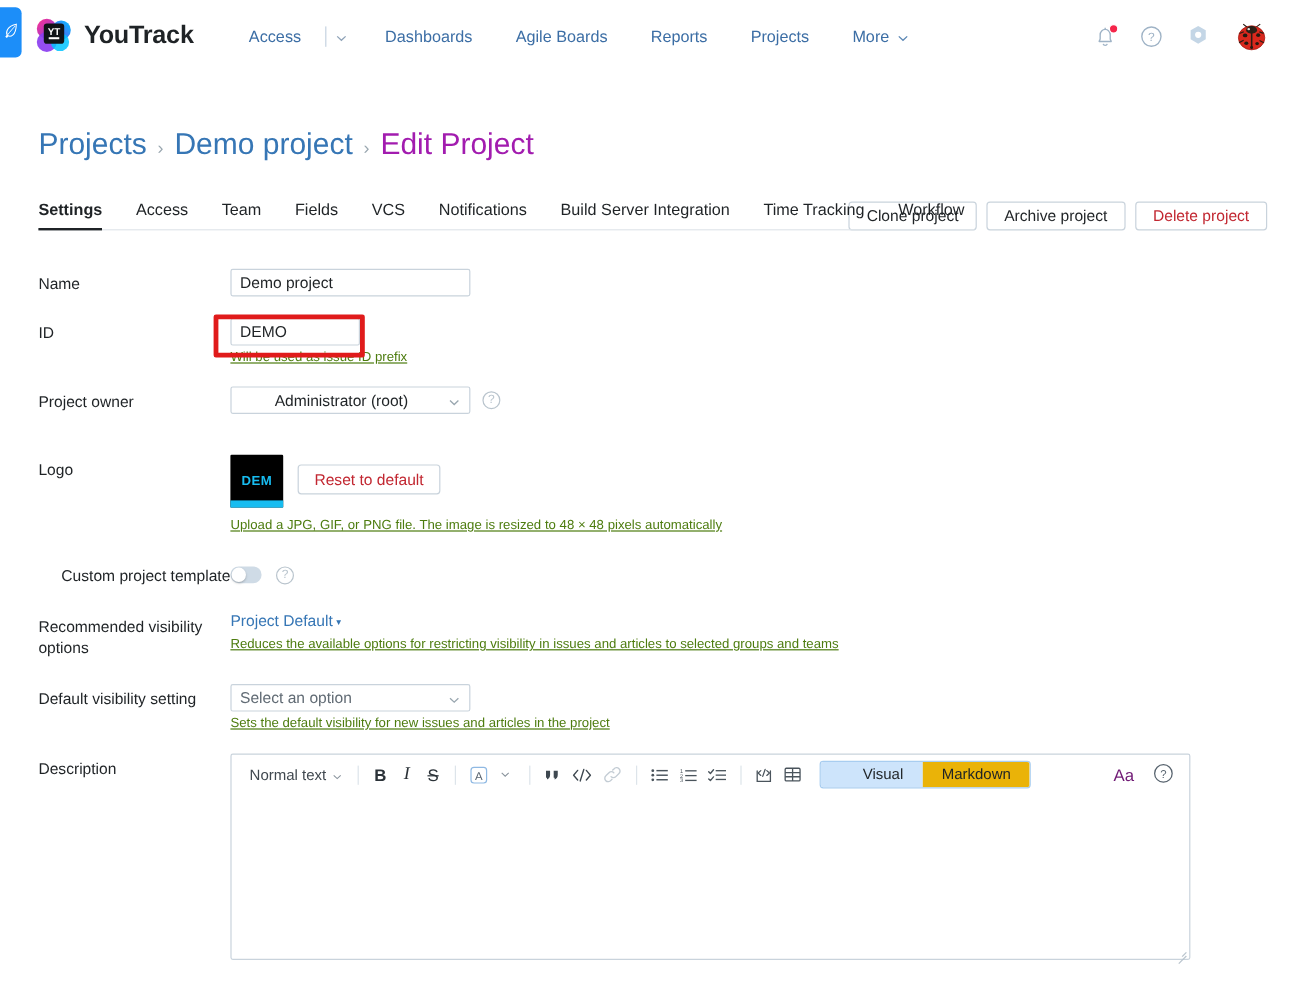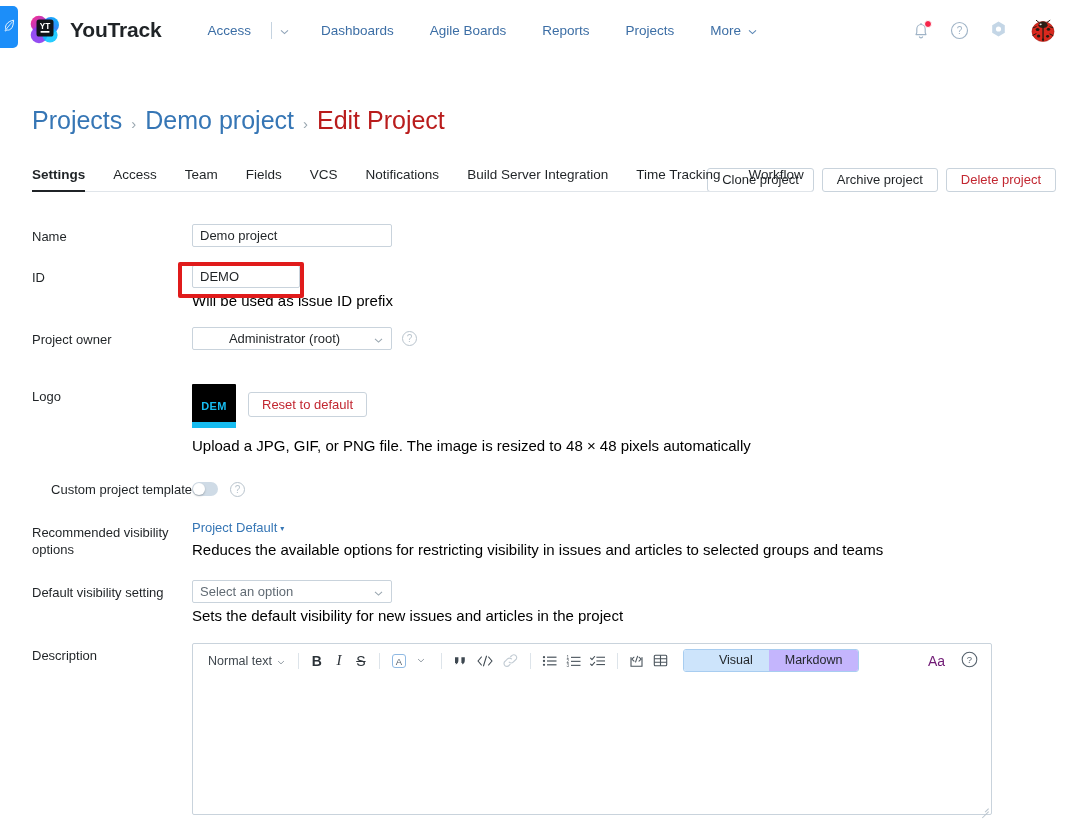--- a/index.html
+++ b/index.html
@@ -67,21 +67,21 @@
   .page { padding: 0 32px; position: relative; }
 
   .breadcrumb {
     display: flex; align-items: baseline;
     font-size: 25px; font-weight: normal;
     margin-top: 46px;
     gap: 0;
   }
   .bc-link { color: #3676b5; cursor: pointer; }
   .bc-sep { color: #9aa7b0; font-size: 15px; margin: 0 9px; }
-  .bc-current { color: #b91c1c; }
+  .bc-current { color: #a21caf; }
 
   .actions {
     position: absolute; right: 32px; top: 62px;
     display: flex; gap: 8px;
   }
   .btn {
     background: #fff; border: 1px solid #c9d3dc; border-radius: 3px;
     padding: 0 14px; height: 24px; line-height: 22px;
     font-size: 13px; color: #1f2326; cursor: pointer;
     font-family: "Liberation Sans", sans-serif;
@@ -108,21 +108,21 @@
 
   
   .form { margin-top: 32px; position: relative; }
   .row { display: flex; margin-bottom: 0; position: relative; }
   .label {
     width: 160px; flex: none; padding-top: 4px;
     font-size: 13px; color: #1f2326; line-height: 17px;
   }
   .field { flex: 1; }
   .hint {
-    color: #000000; font-size: 15px; margin-top: 4px;
+    color: #4d7c0f; font-size: 11px; margin-top: 4px; text-decoration: underline;
   }
 
   input.text, .select {
     height: 23px; border: 1px solid #c9d3dc; border-radius: 2px;
     background: #fff; font-size: 13px; color: #1f2326;
     font-family: "Liberation Sans", sans-serif;
     padding: 0 7px; outline: none;
   }
   .w200 { width: 200px; }
   .w108 { width: 108px; }
@@ -208,21 +208,21 @@
   }
   .tb-item.disabled { color: #c3ccd4; cursor: default; }
   .tb-text { padding: 0 6px; color: #40484f; font-size: 12.5px; }
   .tb-sep { width: 1px; height: 16px; background: #dde4ea; margin: 0 7px; }
   .seg {
     display: flex; margin-left: 10px;
     border: 1px solid #a8cdf0; border-radius: 3px; overflow: hidden;
   }
   .seg div {
     padding: 0 16px; height: 21px; line-height: 20px;
-    font-size: 12.5px; cursor: pointer; color: #1f2326; background: #c4b5fd;
+    font-size: 12.5px; cursor: pointer; color: #1f2326; background: #eab308;
   }
   .seg div.on { background: #cde4fb; padding-left: 35px; }
   .aa { color: #701a75; font-weight: normal; font-size: 14px; cursor: pointer; }
   .etoolbar .right { margin-left: auto; display: flex; align-items: center; gap: 16px; padding-right: 4px; }
   .ebody { flex: 1; cursor: text; }
   .resize-h {
     position: absolute; right: 2px; bottom: 2px;
     width: 9px; height: 9px; cursor: nwse-resize;
   }
   .resize-h::before, .resize-h::after {

